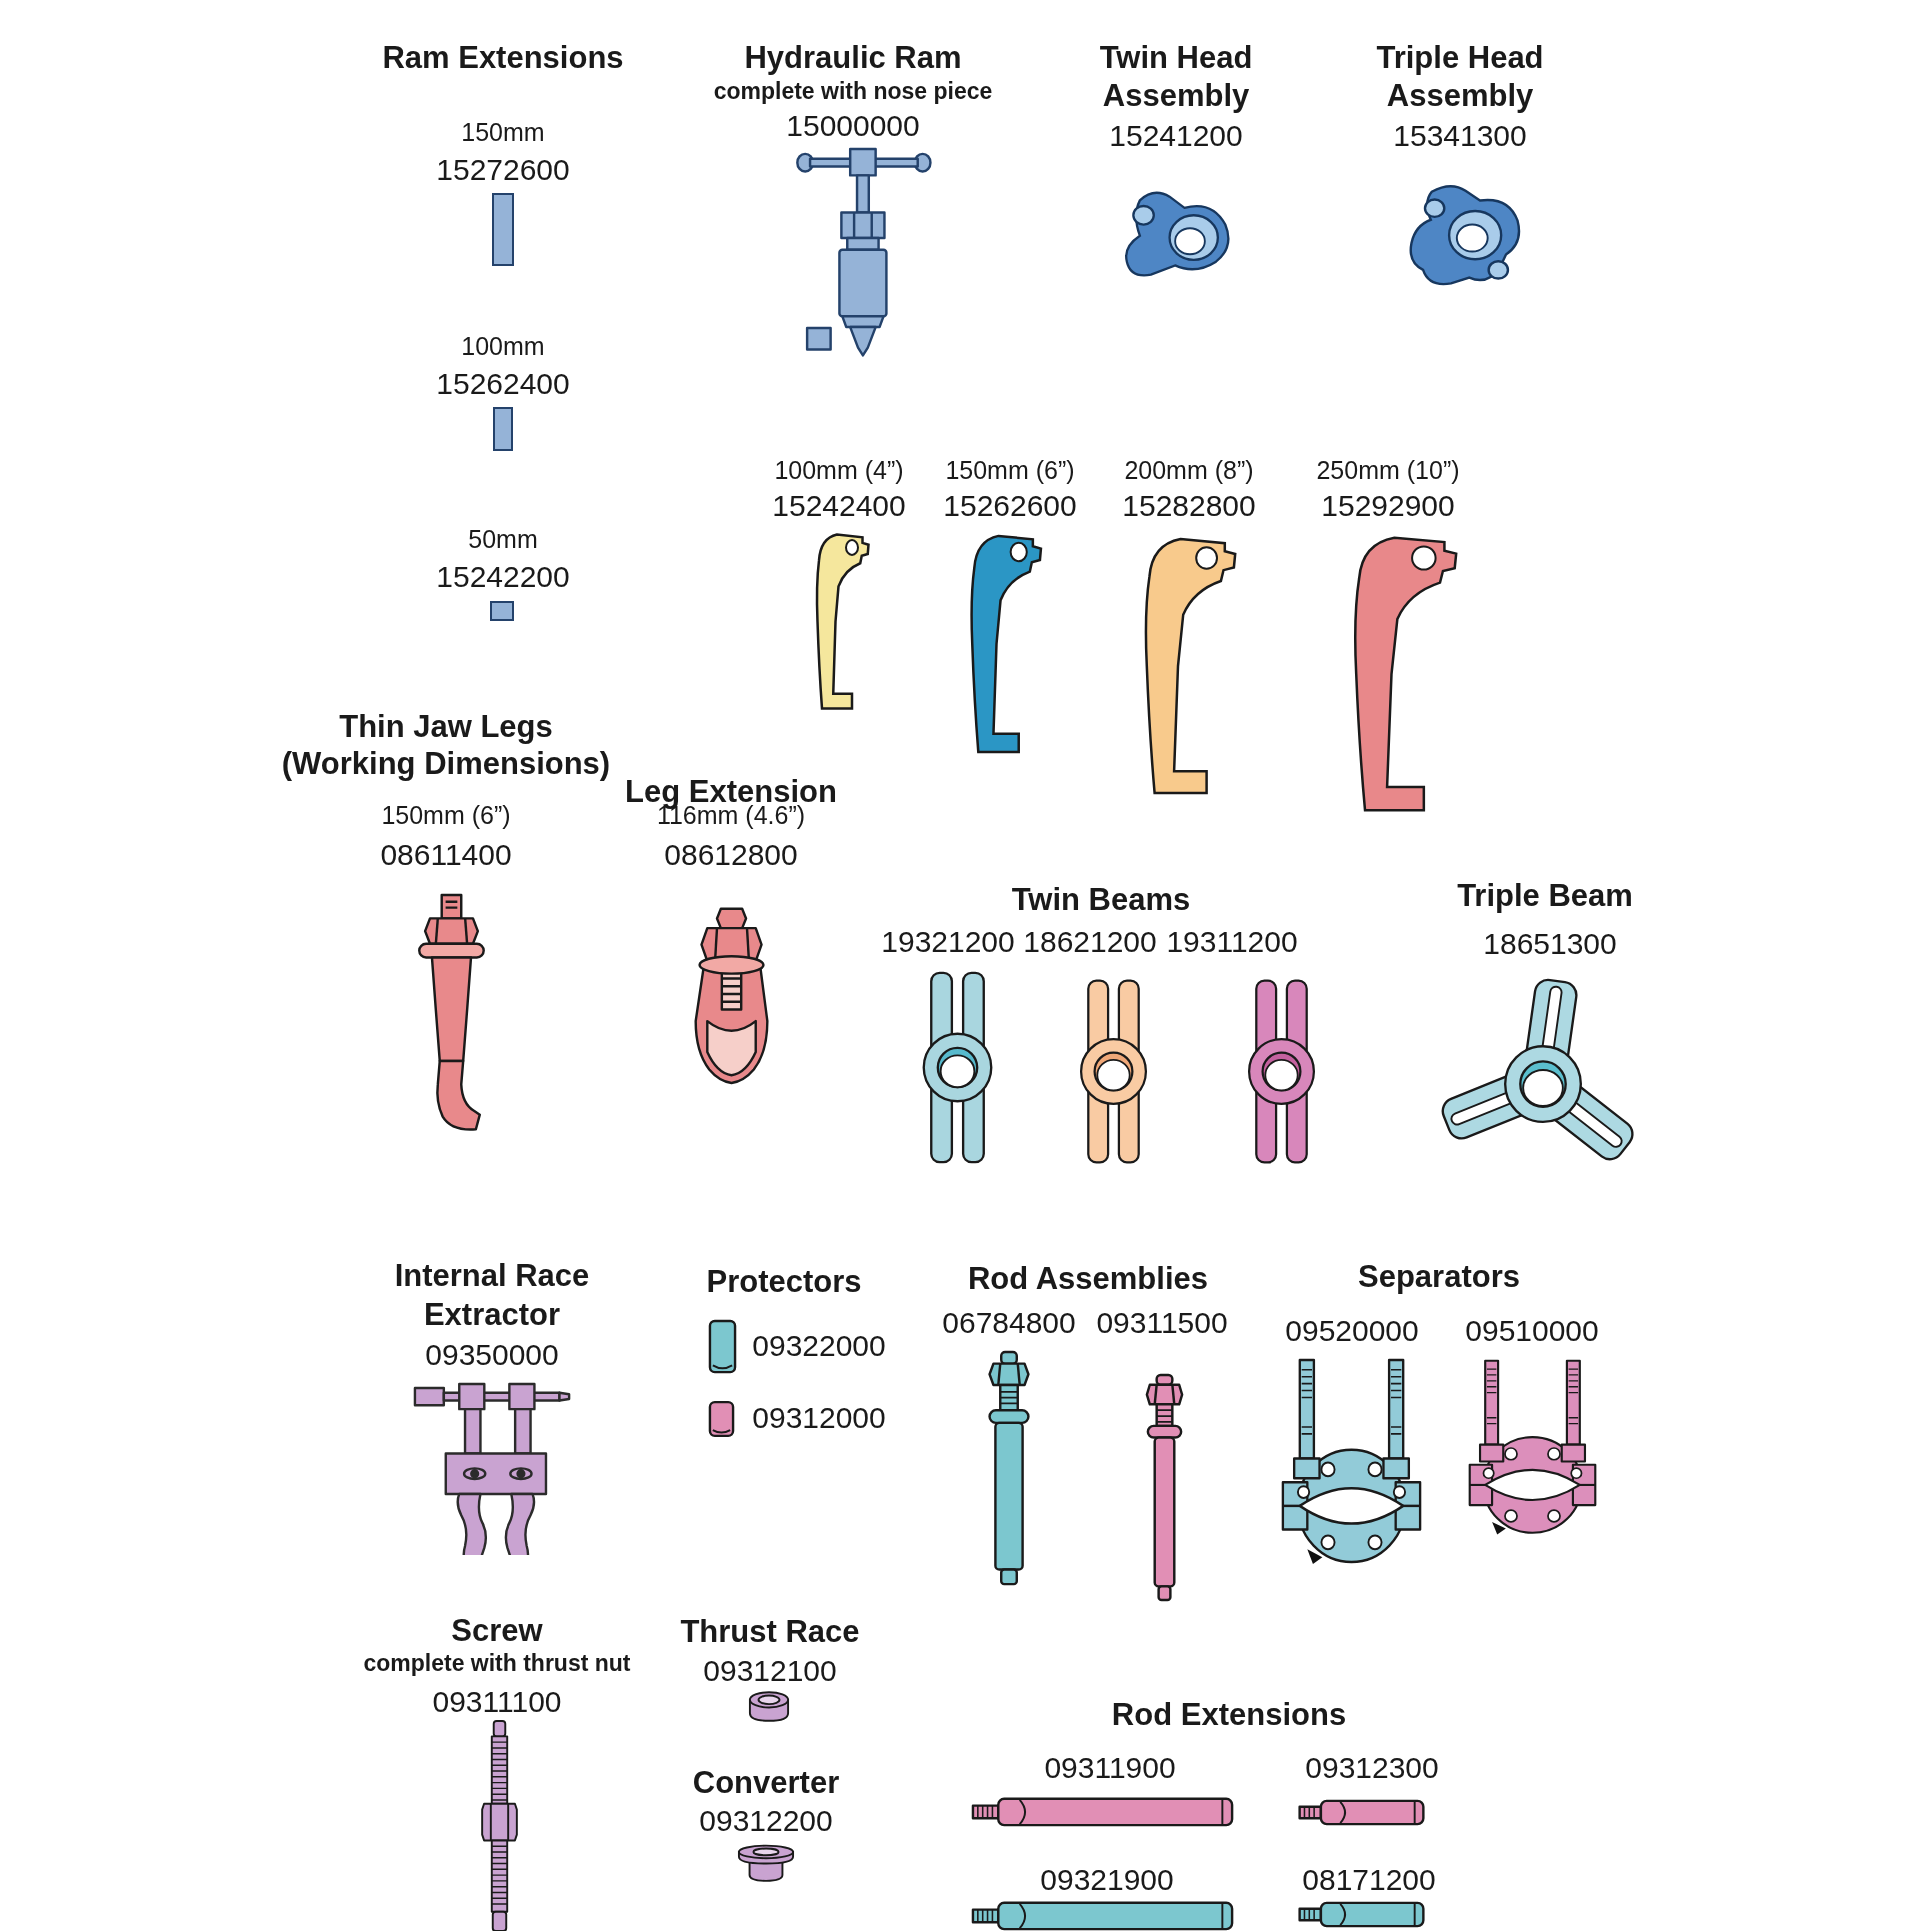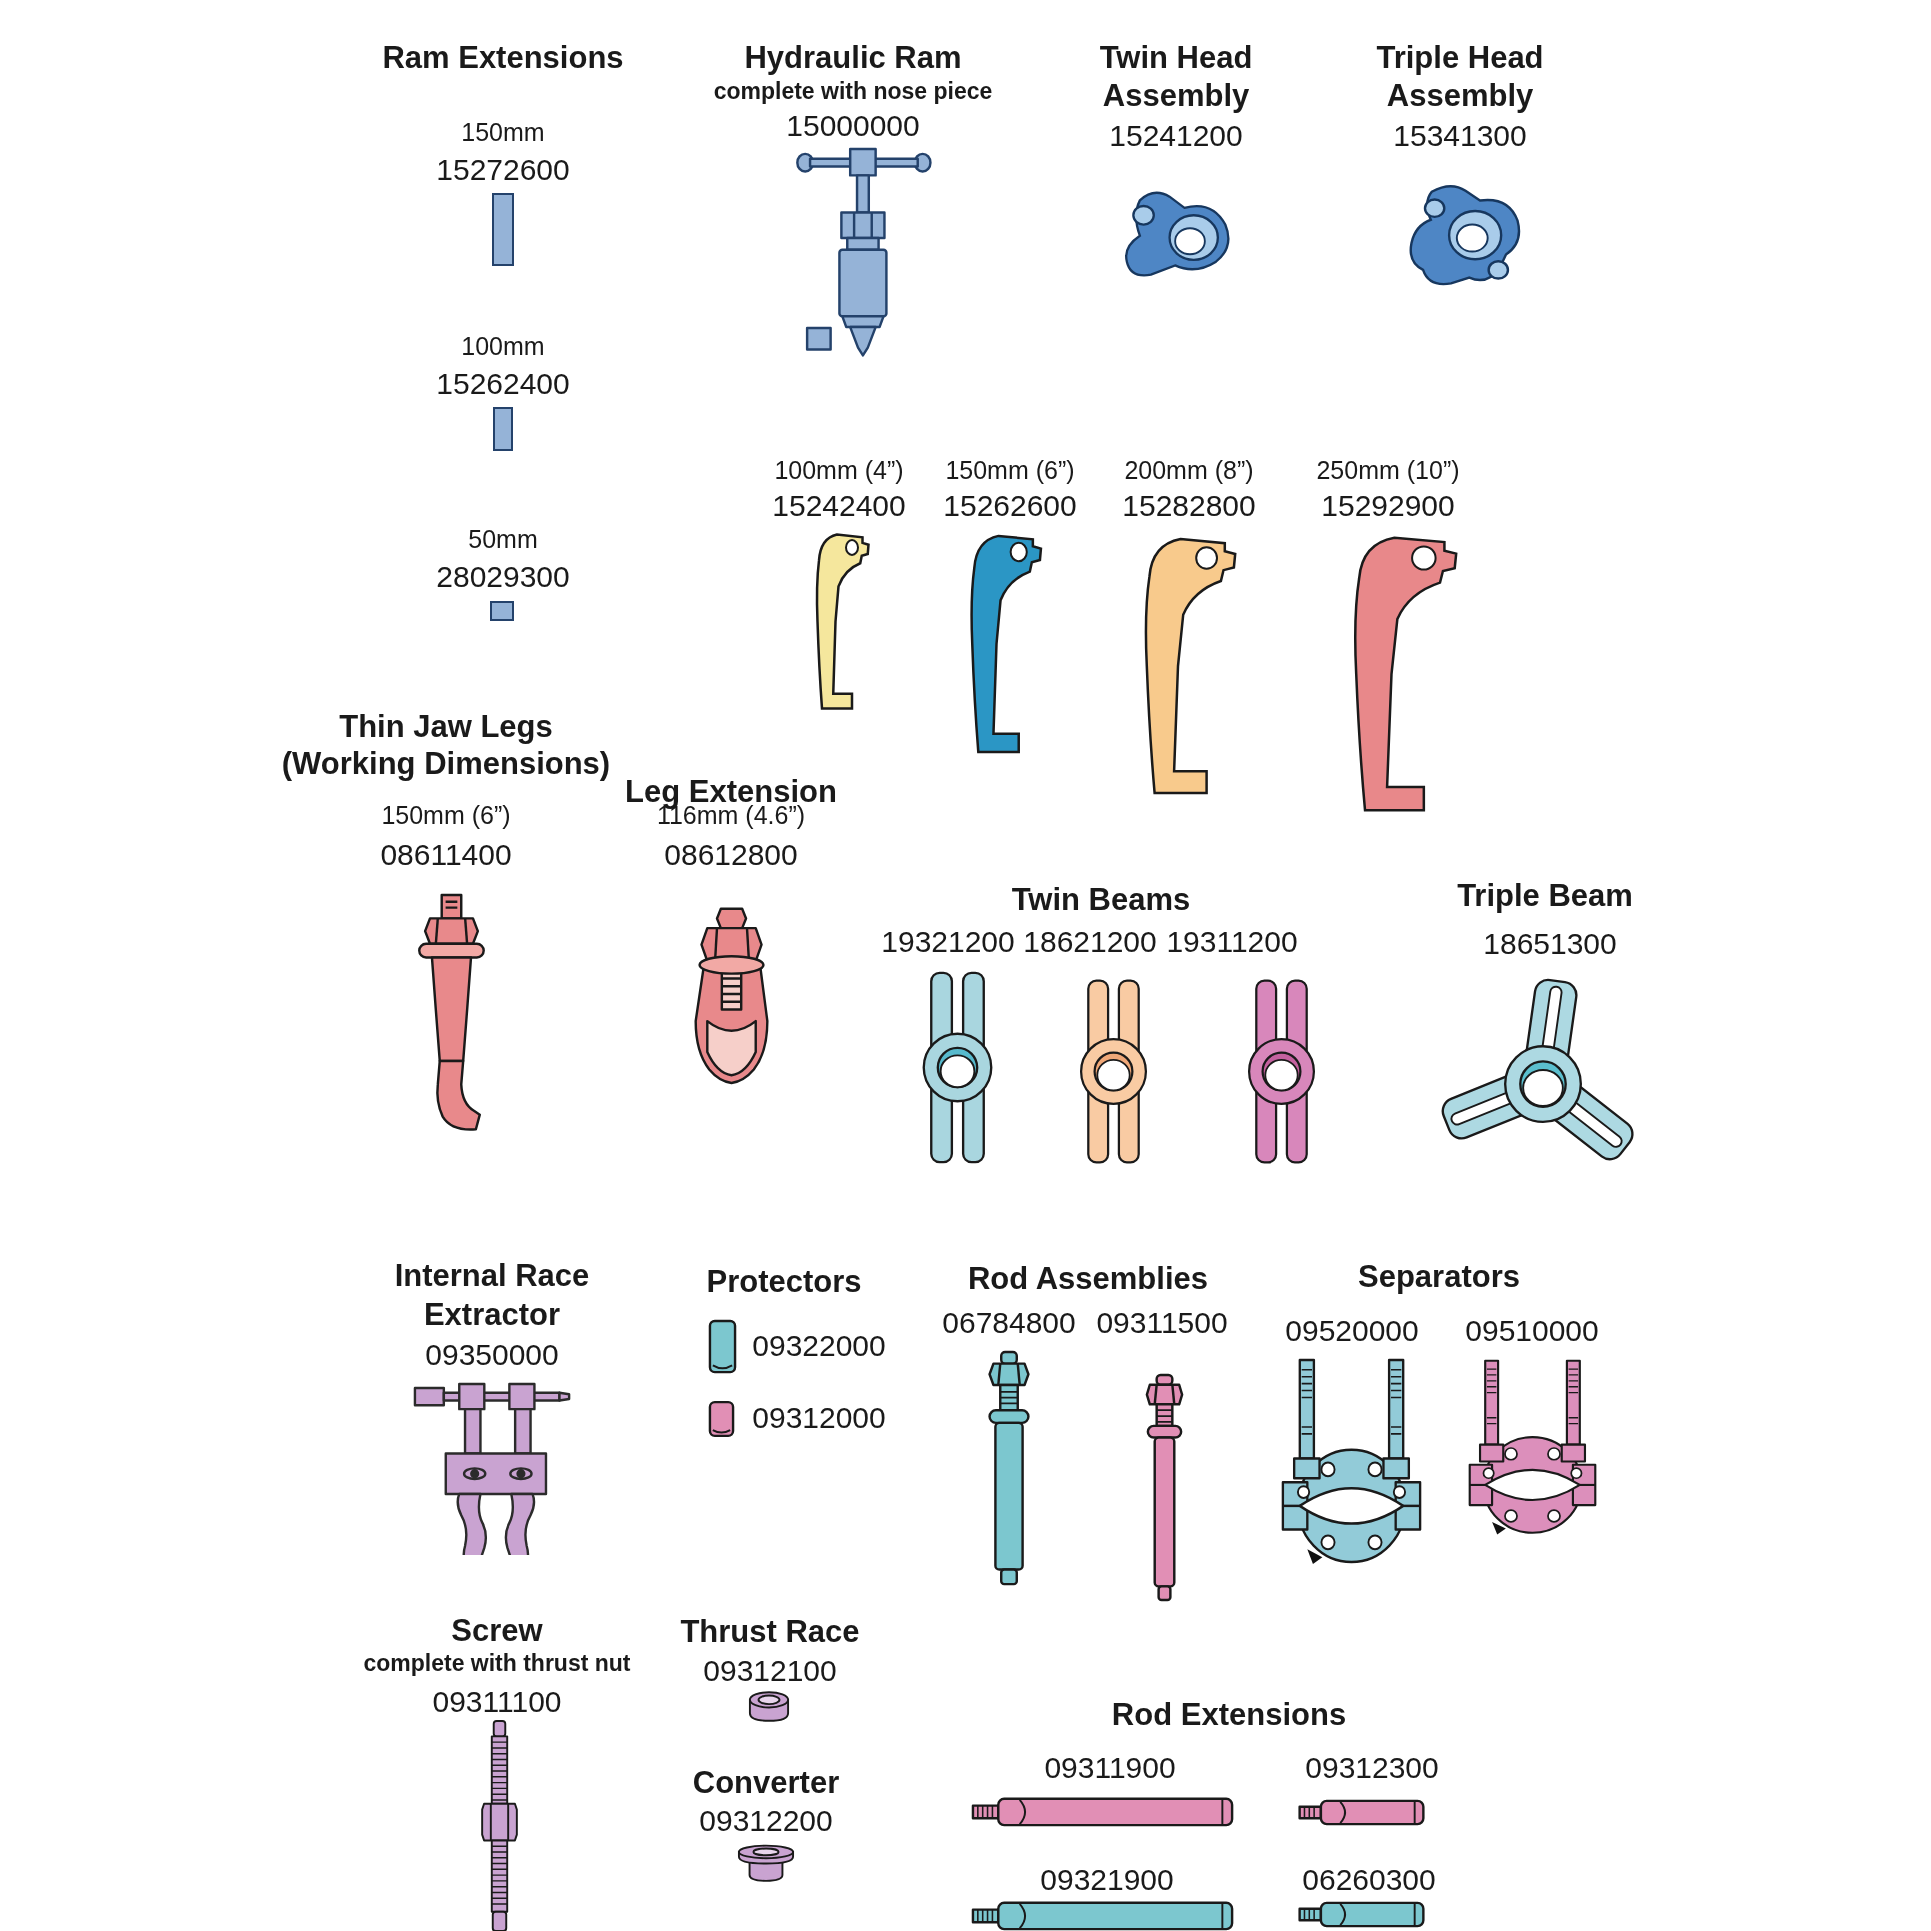--- a/index.html
+++ b/index.html
@@ -22,21 +22,21 @@
   <div class="lbl t1" style="left:503px;top:41px;">Ram Extensions</div>
   <div class="lbl sz" style="left:503px;top:118px;">150mm</div>
   <div class="lbl pn" style="left:503px;top:153px;">15272600</div>
   <div class="bluerect" style="left:492px;top:193px;width:22px;height:73px;"></div>
 
   <div class="lbl sz" style="left:503px;top:332px;">100mm</div>
   <div class="lbl pn" style="left:503px;top:367px;">15262400</div>
   <div class="bluerect" style="left:493px;top:407px;width:20px;height:44px;"></div>
 
   <div class="lbl sz" style="left:503px;top:525px;">50mm</div>
-  <div class="lbl pn" style="left:503px;top:560px;">28029300</div>
+  <div class="lbl pn" style="left:503px;top:560px;">15242200</div>
   <div class="bluerect" style="left:490px;top:601px;width:24px;height:20px;"></div>
 
   <div class="lbl t1" style="left:853px;top:41px;">Hydraulic Ram</div>
   <div class="lbl t2" style="left:853px;top:79px;">complete with nose piece</div>
   <div class="lbl pn" style="left:853px;top:109px;">15000000</div>
   <div class="part" style="left:784px;top:147px;width:150px;height:230px;">
     <svg viewBox="0 0 150 235">
       <g fill="#95B3D7" stroke="#24426B" stroke-width="2.5" stroke-linejoin="round">
         <ellipse cx="20" cy="16" rx="8" ry="9"></ellipse>
         <ellipse cx="140" cy="16" rx="8" ry="9"></ellipse>
@@ -431,21 +431,21 @@
       <g stroke="#1a1a1a" stroke-width="2.5" fill="#7CC7CF" stroke-linejoin="round">
         <rect x="2" y="11" width="26" height="13"></rect>
         <path d="M7,11 v13 M12,11 v13 M17,11 v13 M22,11 v13" fill="none" stroke-width="1.6"></path>
         <rect x="28" y="4" width="240" height="27" rx="6"></rect>
         <path d="M50,5 Q61,17.5 50,30" fill="none" stroke-width="2"></path>
         <line x1="258" y1="5" x2="258" y2="30" stroke-width="2"></line>
       </g>
     </svg>
   </div>
 
-  <div class="lbl pn" style="left:1369px;top:1863px;">06260300</div>
+  <div class="lbl pn" style="left:1369px;top:1863px;">08171200</div>
   <div class="part" style="left:1297px;top:1900px;width:129px;height:29px;">
     <svg viewBox="0 0 132 30">
       <g stroke="#1a1a1a" stroke-width="2.5" fill="#7CC7CF" stroke-linejoin="round">
         <rect x="2" y="9" width="22" height="12"></rect>
         <path d="M7,9 v12 M12,9 v12 M17,9 v12" fill="none" stroke-width="1.6"></path>
         <rect x="24" y="3" width="106" height="24" rx="6"></rect>
         <path d="M44,4 Q54,15 44,26" fill="none" stroke-width="2"></path>
         <line x1="121" y1="4" x2="121" y2="26" stroke-width="2"></line>
       </g>
     </svg>

